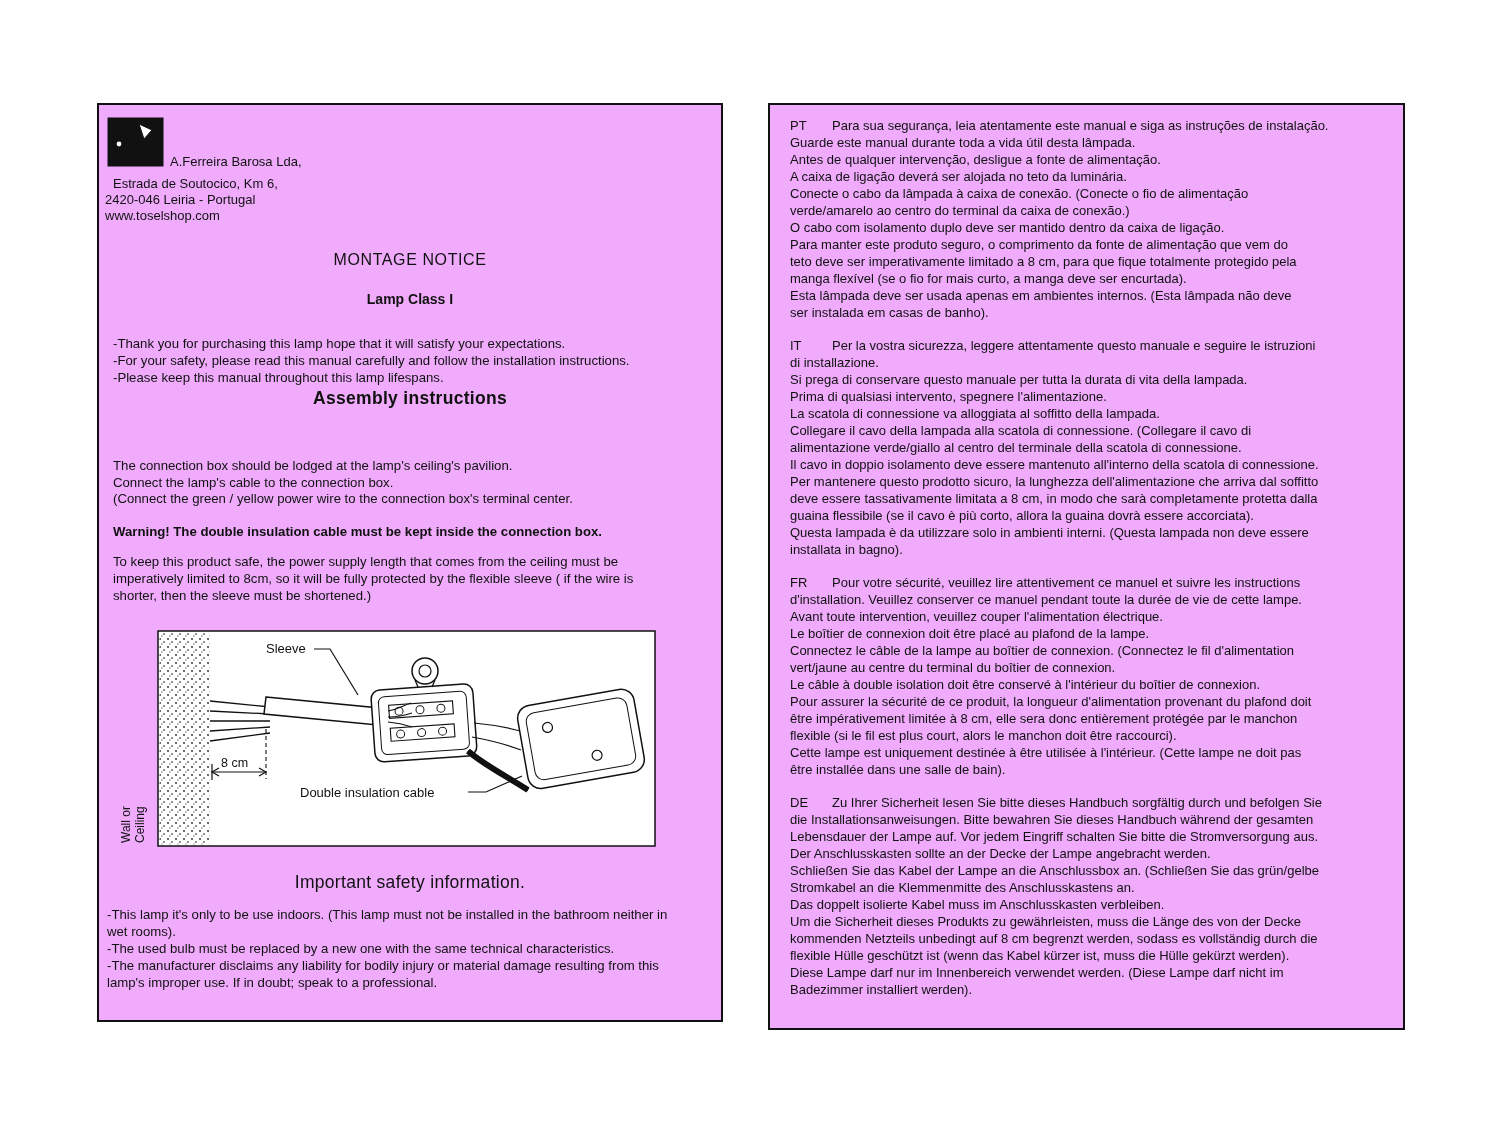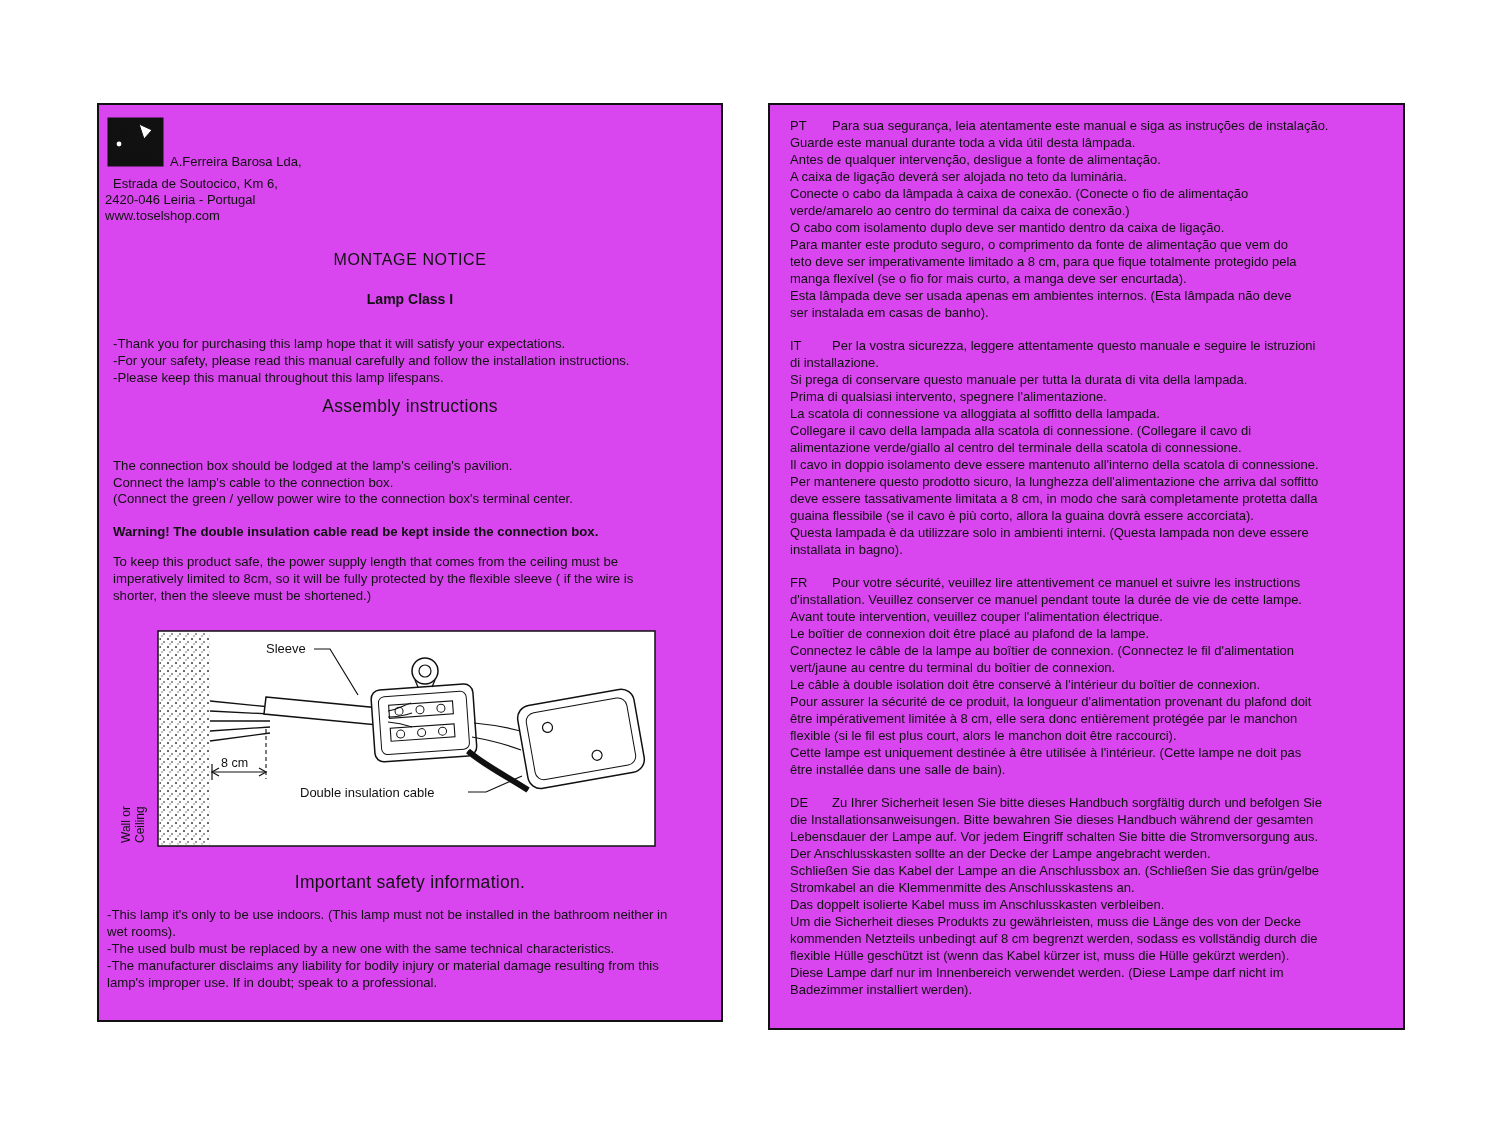--- a/index.html
+++ b/index.html
@@ -1,40 +1,40 @@
 <!DOCTYPE html>
 <html><head>
 <meta charset="utf-8">
 <style>
   * { margin:0; padding:0; box-sizing:border-box; }
   html,body { width:1500px; height:1125px; background:#ffffff; font-family:"Liberation Sans","DejaVu Sans",sans-serif; color:#111; }
   #stage { position:relative; width:1500px; height:1125px; background:#fff; overflow:hidden; }
 
-  .panel { position:absolute; background:#d946ef; border:2px solid #111; }
+  .panel { position:absolute; background:#f0abfc; border:2px solid #111; }
   #left-panel  { left:97px;  top:103px; width:626px; height:919px; }
   #right-panel { left:768px; top:103px; width:637px; height:927px; }
 
   
   .abs { position:absolute; }
   .txt { font-size:13.2px; line-height:17px; }
   .bold { font-weight:bold; }
   .center { left:0; width:100%; text-align:center; }
   .heading { font-size:17.5px; letter-spacing:0.3px; }
   .pre { white-space:pre-line; }
 
   #logo { left:8px; top:12px; width:57px; height:50px; }
   #addr1 { left:71px; top:49px; font-size:13px; }
   #addr2 { left:14px; top:71px; font-size:13px; }
   #addr3 { left:6px; top:87px; font-size:13px; }
   #addr4 { left:6px; top:103px; font-size:13px; }
 
   #montage-title { top:146px; font-size:16px; letter-spacing:0.6px; }
   #lamp-class { top:186px; font-size:14px; font-weight:bold; }
   #intro { left:14px; top:230px; width:600px; }
-  #assembly-heading { top:291px; }
+  #assembly-heading { top:283px;font-weight:bold; }
   #warning1 { left:14px; top:323px; width:600px; }
   #assembly-lines { left:14px; top:353px; width:600px; line-height:16.5px; }
   #warning2 { left:14px; top:418px; width:600px; }
   #safety-par { left:14px; top:448px; width:595px; }
   #diagram { left:19px; top:524px; width:540px; height:220px; }
   #safety-heading { top:767px; }
   #safety-lines { left:8px; top:801px; width:580px; }
 
   
   #right-inner { padding:12px 14px 0 20px; }
@@ -77,21 +77,21 @@
 
     <div id="assembly-heading" class="abs center heading">Assembly instructions</div>
 
 
     <div id="assembly-lines" class="abs txt">
       <div>The connection box should be lodged at the lamp's ceiling's pavilion.</div>
       <div>Connect the lamp's cable to the connection box.</div>
       <div>(Connect the green / yellow power wire to the connection box's terminal center.</div>
     </div>
 
-    <div id="warning2" class="abs txt bold">Warning! The double insulation cable read be kept inside the connection box.</div>
+    <div id="warning2" class="abs txt bold">Warning! The double insulation cable must be kept inside the connection box.</div>
 
     <div id="safety-par" class="abs txt pre">To keep this product safe, the power supply length that comes from the ceiling must be
 imperatively limited to 8cm, so it will be fully protected by the flexible sleeve ( if the wire is
 shorter, then the sleeve must be shortened.)</div>
 
     <svg id="diagram" class="abs" viewBox="0 0 540 220">
       <defs>
         <pattern id="stip" width="8" height="8" patternUnits="userSpaceOnUse">
           <circle cx="2" cy="2" r="1.1" fill="#444"></circle>
           <circle cx="6" cy="5" r="0.9" fill="#666"></circle>

